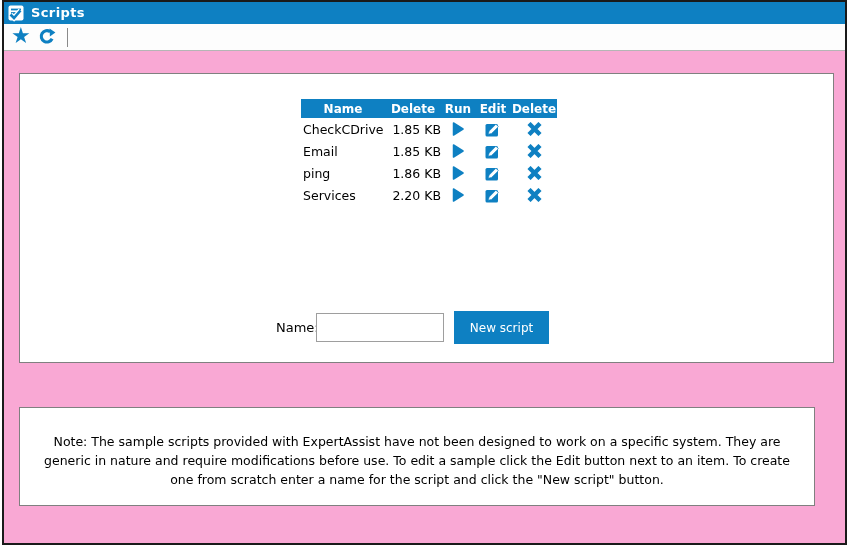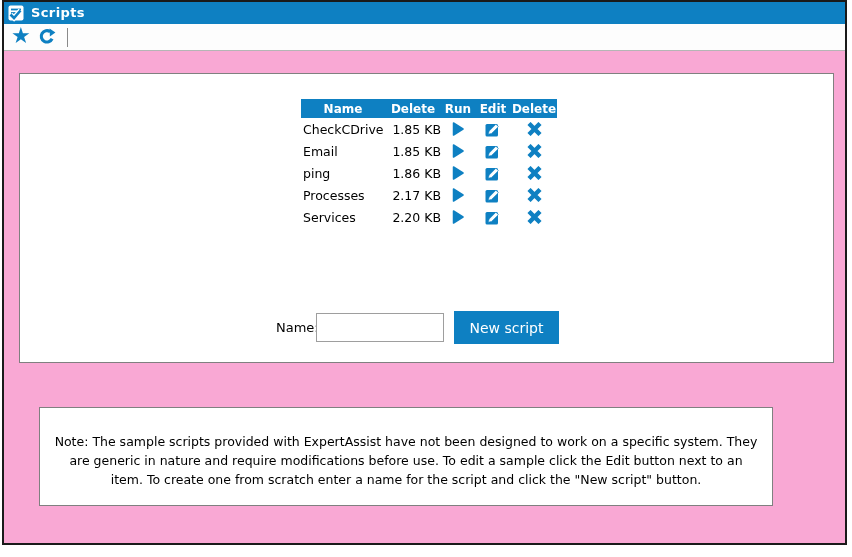--- a/index.html
+++ b/index.html
@@ -57,28 +57,28 @@
   .cell-icon{display:flex;align-items:center;justify-content:center;cursor:pointer;background:none;border:none;padding:0;margin:0;}
   
   .form-row{position:absolute;left:0;top:237px;width:100%;height:34px;}
   .name-label{position:absolute;left:256px;top:9px;font-size:13px;}
   .name-input{
     position:absolute;left:296px;top:2px;width:128px;height:29px;
     border:1px solid #9e9e9e;font-size:13px;padding:0 5px;outline:none;
     font-family:"DejaVu Sans","Liberation Sans",sans-serif;
   }
   .new-script-btn{
-    position:absolute;left:434px;top:0;width:105px;height:33px;
+    position:absolute;left:434px;top:0;width:95px;height:33px;
     background:var(--accent);color:var(--header_text);border:none;
-    font-size:14px;cursor:pointer;font-family:"DejaVu Sans","Liberation Sans",sans-serif;
+    font-size:12px;cursor:pointer;font-family:"DejaVu Sans","Liberation Sans",sans-serif;
   }
   
   .note-box{
-    position:absolute;left:15px;top:405px;width:734px;height:99px;
-    border:1px solid var(--box_border);background:#fff;margin-left:20px;
+    position:absolute;left:15px;top:405px;width:796px;height:99px;
+    border:1px solid var(--box_border);background:#fff;
   }
   .note-text{
     margin:24px 12px 0;text-align:center;font-size:12.5px;line-height:19px;
   }
 </style>
 </head>
 <body>
 
 <div class="window">
 
@@ -177,40 +177,20 @@
               <path d="M3.2,13.2 L4.2,10 L10.9,3.2 L13.4,5.7 L6.6,12.4 L3.2,13.2 Z" fill="#ffffff" stroke="var(--accent)" stroke-width="0.6"></path>
             </svg>
           </button>
         <button class="cell-icon">
             <svg width="15" height="14" viewBox="0 0 15 14">
               <path d="M2,1.5 L13,12.5 M13,1.5 L2,12.5" stroke="var(--accent)" stroke-width="4.4"></path>
             </svg>
           </button>
       </div>
 
-      <div class="trow">
-        <span class="cell-name">Processes</span>
-        <span class="cell-length">2.17 KB</span>
-        <button class="cell-icon">
-            <svg width="13" height="14" viewBox="0 0 13 14">
-              <polygon points="1.5,1 11,7 1.5,13" fill="var(--accent)" stroke="var(--accent)" stroke-width="1.5" stroke-linejoin="round"></polygon>
-            </svg>
-          </button>
-        <button class="cell-icon">
-            <svg width="16" height="16" viewBox="0 0 16 16">
-              <rect x="0.5" y="3" width="12.5" height="12.5" rx="1.5" fill="var(--accent)"></rect>
-              <path d="M3.2,13.2 L4.2,10 L10.9,3.2 L13.4,5.7 L6.6,12.4 L3.2,13.2 Z" fill="#ffffff" stroke="var(--accent)" stroke-width="0.6"></path>
-            </svg>
-          </button>
-        <button class="cell-icon">
-            <svg width="15" height="14" viewBox="0 0 15 14">
-              <path d="M2,1.5 L13,12.5 M13,1.5 L2,12.5" stroke="var(--accent)" stroke-width="4.4"></path>
-            </svg>
-          </button>
-      </div>
 
       <div class="trow">
         <span class="cell-name">Services</span>
         <span class="cell-length">2.20 KB</span>
         <button class="cell-icon">
             <svg width="13" height="14" viewBox="0 0 13 14">
               <polygon points="1.5,1 11,7 1.5,13" fill="var(--accent)" stroke="var(--accent)" stroke-width="1.5" stroke-linejoin="round"></polygon>
             </svg>
           </button>
         <button class="cell-icon">

